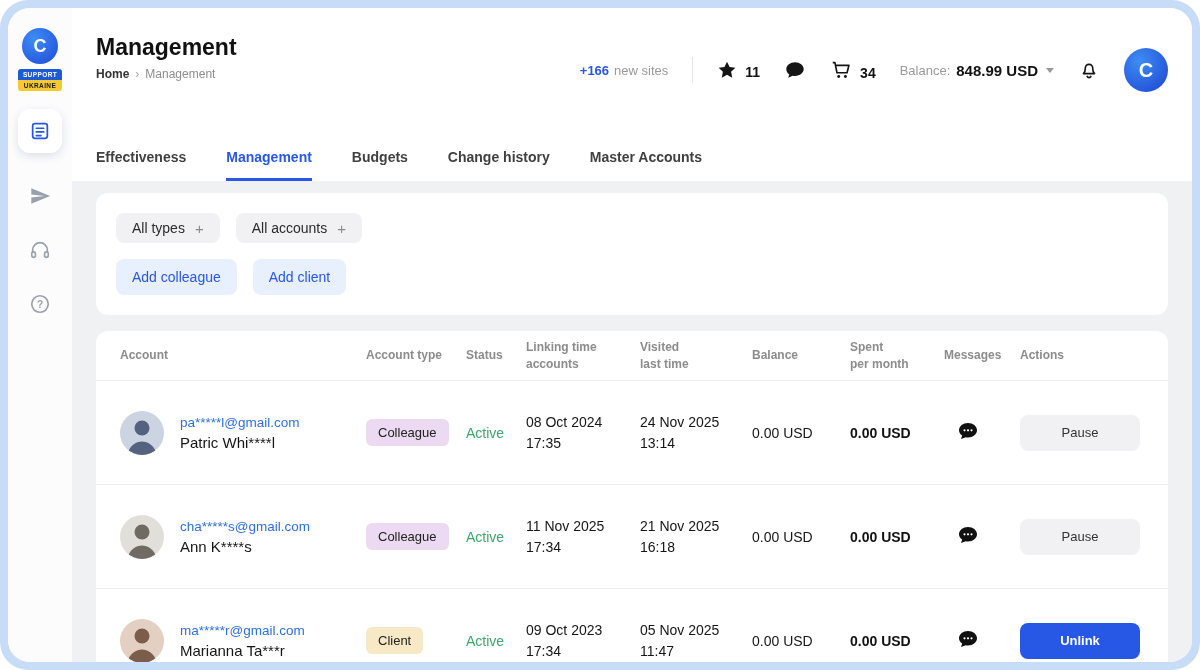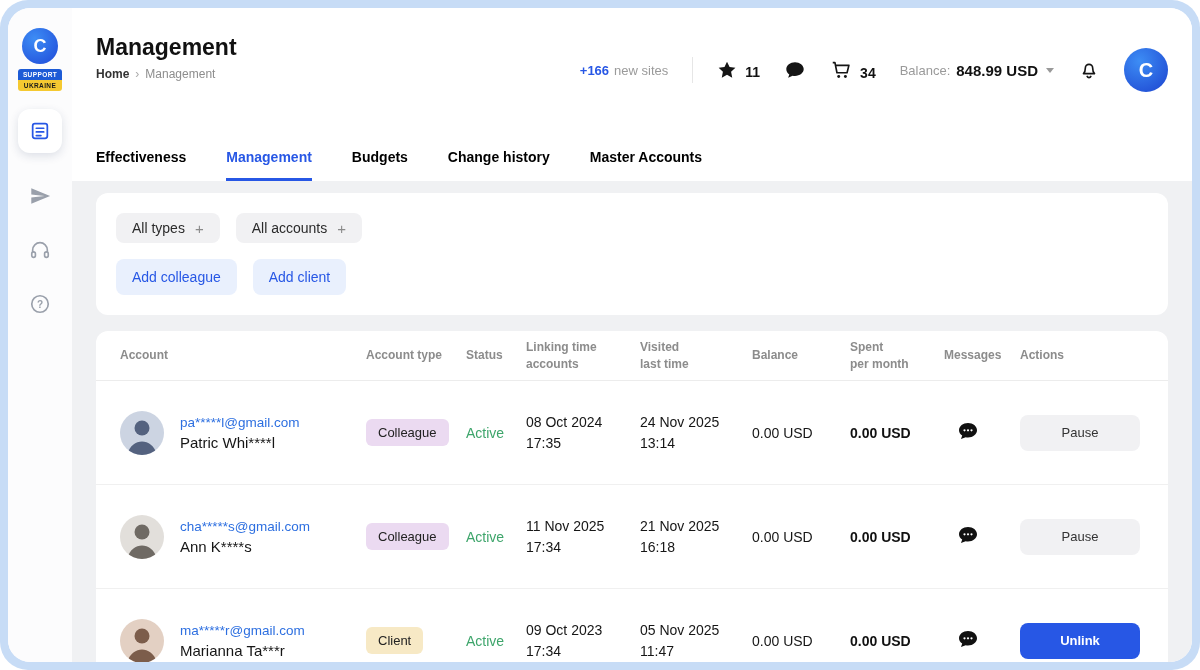--- a/index.html
+++ b/index.html
@@ -34,21 +34,21 @@
   .vdiv{width:1px;height:26px;background:#e6e6e6}
   .icon-count{display:flex;align-items:flex-end;gap:8px;cursor:pointer}
   .cnt{font-size:14px;font-weight:bold;color:#111}
   .hicon{display:flex;color:#151515;cursor:pointer}
   .balance{display:flex;align-items:center;gap:6px;cursor:pointer;white-space:nowrap}
   .bal-label{font-size:13px;color:#9a9a9a}
   .bal-value{font-size:15px;font-weight:bold;color:#111}
   .caret{width:0;height:0;border-left:4px solid transparent;border-right:4px solid transparent;border-top:5px solid #999;margin-left:2px}
   .avatar-logo{width:44px;height:44px;border-radius:50%;background:radial-gradient(circle at 35% 30%,#3d8df5,#1c43cf);color:#fff;display:flex;align-items:center;justify-content:center;font-size:20px;font-weight:bold;cursor:pointer}
   .tabs{display:flex;gap:40px;margin-top:auto}
-  .tab{font-size:14px;font-weight:bold;color:#000000;padding-bottom:13px;border-bottom:3px solid transparent;cursor:pointer;white-space:nowrap}
+  .tab{font-size:14px;font-weight:bold;color:#404040;padding-bottom:13px;border-bottom:3px solid transparent;cursor:pointer;white-space:nowrap}
   .tab.active{color:var(--accent,#2757e5);border-bottom-color:var(--accent,#2757e5)}
 
   
   .content{flex:1;background:#f0f1f3;padding:12px 24px 0;display:flex;flex-direction:column;gap:16px;min-height:0}
   .filter-card{background:#fff;border-radius:12px;padding:20px;flex-shrink:0}
   .chips{display:flex;gap:16px}
   .chip{background:#f1f1f3;border:none;border-radius:8px;height:30px;padding:0 16px;font-size:14px;color:#2b2b2b;display:flex;align-items:center;gap:10px;cursor:pointer;font-family:inherit}
   .chip .plus{color:#8a8a8a;font-size:15px}
   .actions-row{display:flex;gap:16px;margin-top:16px}
   .btn-light{background:#e9f0fd;color:var(--accent,#2757e5);border:none;border-radius:8px;height:36px;padding:0 16px;font-size:14px;cursor:pointer;font-family:inherit}

